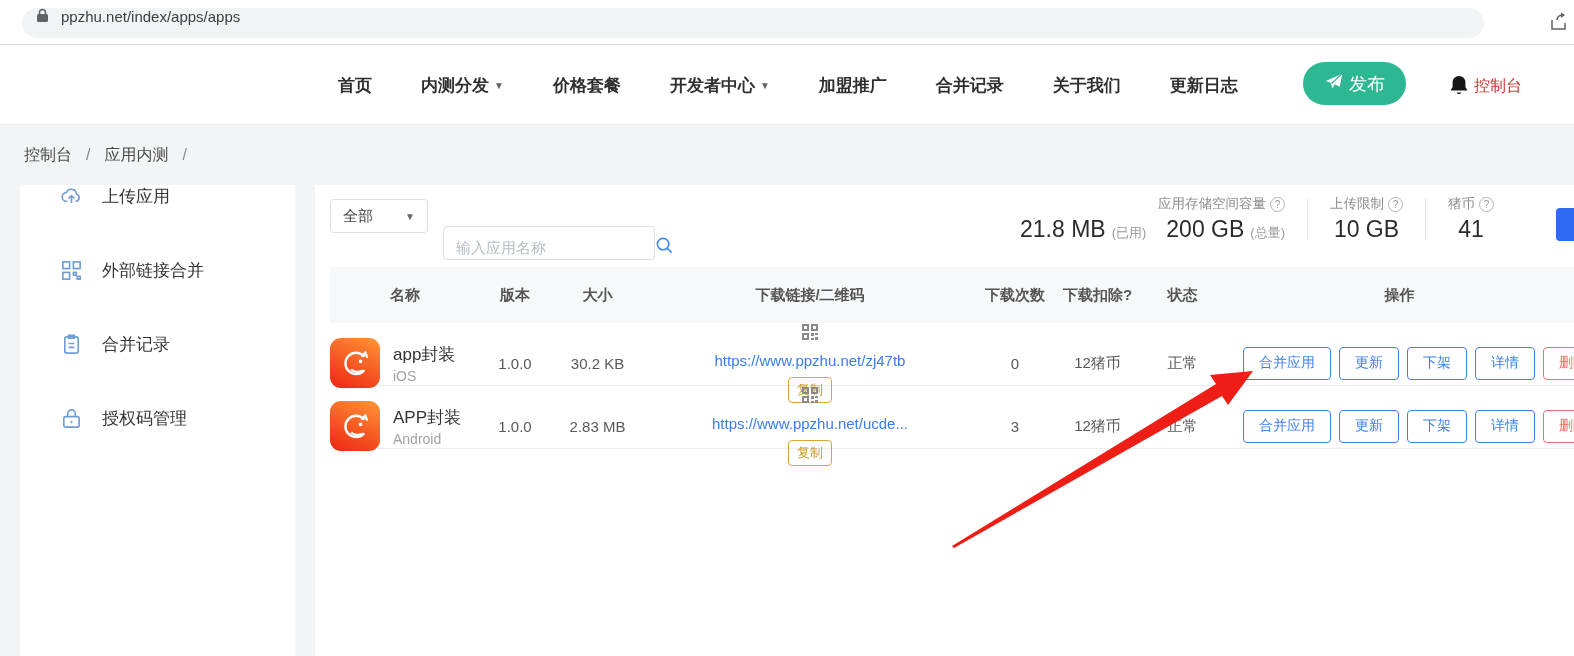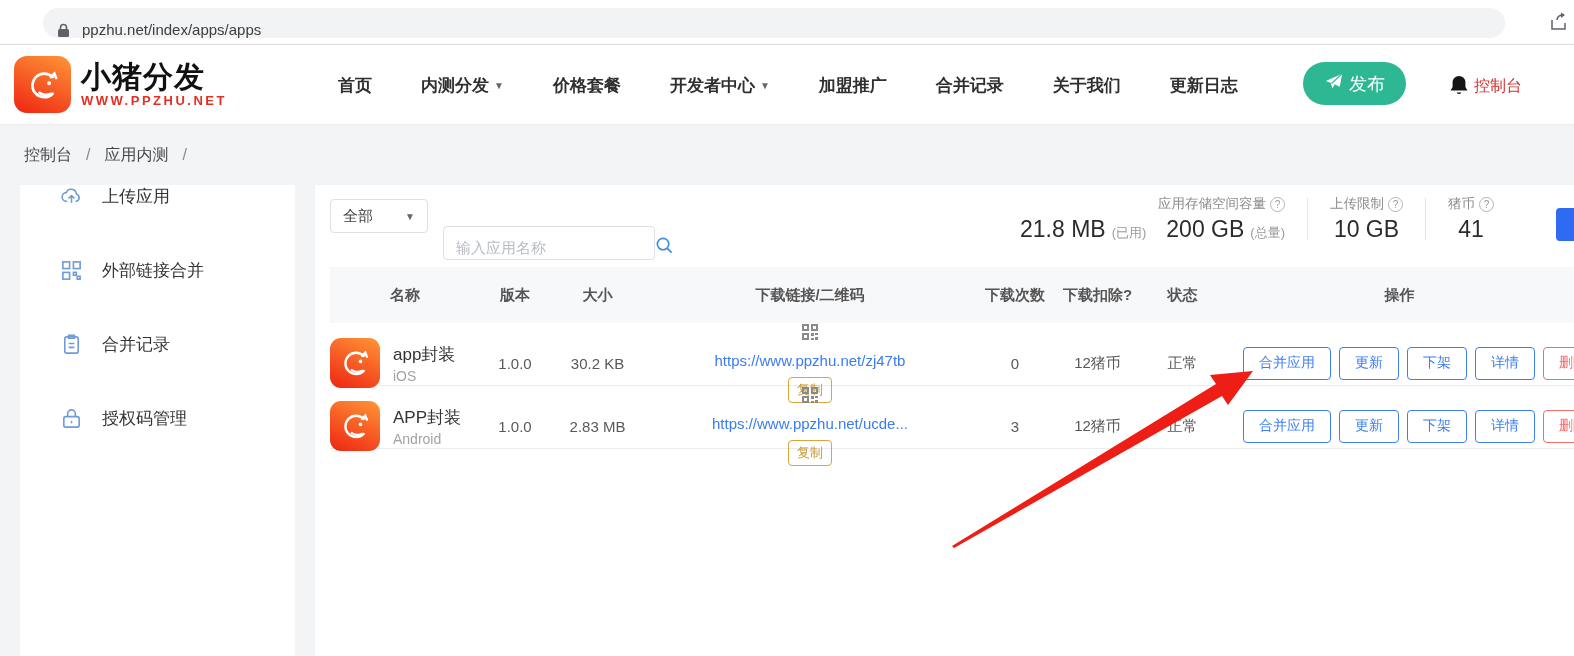--- a/index.html
+++ b/index.html
@@ -1,21 +1,21 @@
 <!DOCTYPE html>
 <html><head>
 <meta charset="utf-8">
 <style>
   * { margin:0; padding:0; box-sizing:border-box; }
   body { font-family:"Liberation Sans","DejaVu Sans",sans-serif; background:#fff; }
   .screen { position:relative; width:1574px; height:656px; overflow:hidden; background:#f3f4f5; }
 
   
   .browser-bar { position:absolute; left:0; top:0; width:1574px; height:45px; background:#fff; border-bottom:1px solid #dcdcdc; }
-  .url-pill { position:absolute; left:43px; top:8px; width:1462px; height:30px; background:#f1f3f4; border-radius:15px; display:flex; align-items:flex-end; padding-left:14px; gap:12px; }
+  .url-pill { position:absolute; left:22px; top:8px; width:1462px; height:30px; background:#f1f3f4; border-radius:15px; display:flex; align-items:flex-start; padding-left:14px; gap:12px; }
   .url-text { font-size:15px; color:#3c4043; }
   .lock-icon svg, .share-icon svg { display:block; }
   .share-icon { position:absolute; right:4px; top:11px; }
 
   
   .site-header { position:absolute; left:0; top:45px; width:1574px; height:80px; background:#fff; border-bottom:1px solid #ececec; }
   .logo { position:absolute; left:14px; top:11px; display:flex; align-items:center; gap:10px; }
   .logo-badge { width:57px; height:57px; border-radius:13px; background:linear-gradient(205deg,#ff9636,#ee2413); display:flex; align-items:center; justify-content:center; }
   .logo-title { font-size:30px; font-weight:bold; color:#111; line-height:32px; letter-spacing:1px; }
   .logo-sub { font-size:13px; font-weight:bold; color:#e33022; letter-spacing:2.5px; }
@@ -99,34 +99,20 @@
     <span class="share-icon">
       <svg width="22" height="22" viewBox="0 0 22 22" fill="none" stroke="#5f6368" stroke-width="1.5">
           <path d="M4 9v9h13v-6"></path>
           <path d="M9 9c0-3 2-5 7-5"></path>
           <path d="M13 1.5 17 4l-4 3z" fill="#5f6368" stroke="none"></path>
         </svg>
     </span>
   </div>
 
   <div class="site-header">
-    <div class="logo">
-      <div class="logo-badge">
-        <svg width="42" height="42" viewBox="0 0 48 48" fill="none" stroke="#fff" stroke-width="3" stroke-linecap="round">
-          <path d="M35 15 A 13.5 13.5 0 1 0 35 34"></path>
-          <path d="M33 15 l4 -4 2 5"></path>
-          <path d="M20 33 q 6 4 13 1"></path>
-          <circle cx="31" cy="22" r="0.8" fill="#fff"></circle>
-        </svg>
-      </div>
-      <div>
-        <div class="logo-title">小猪分发</div>
-        <div class="logo-sub">WWW.PPZHU.NET</div>
-      </div>
-    </div>
 
     <nav class="main-nav">
       <span class="nav-item">
           <span>首页</span>
         </span>
       <span class="nav-item">
           <span>内测分发</span>
           <span class="caret">▼</span>
         </span>
       <span class="nav-item">

